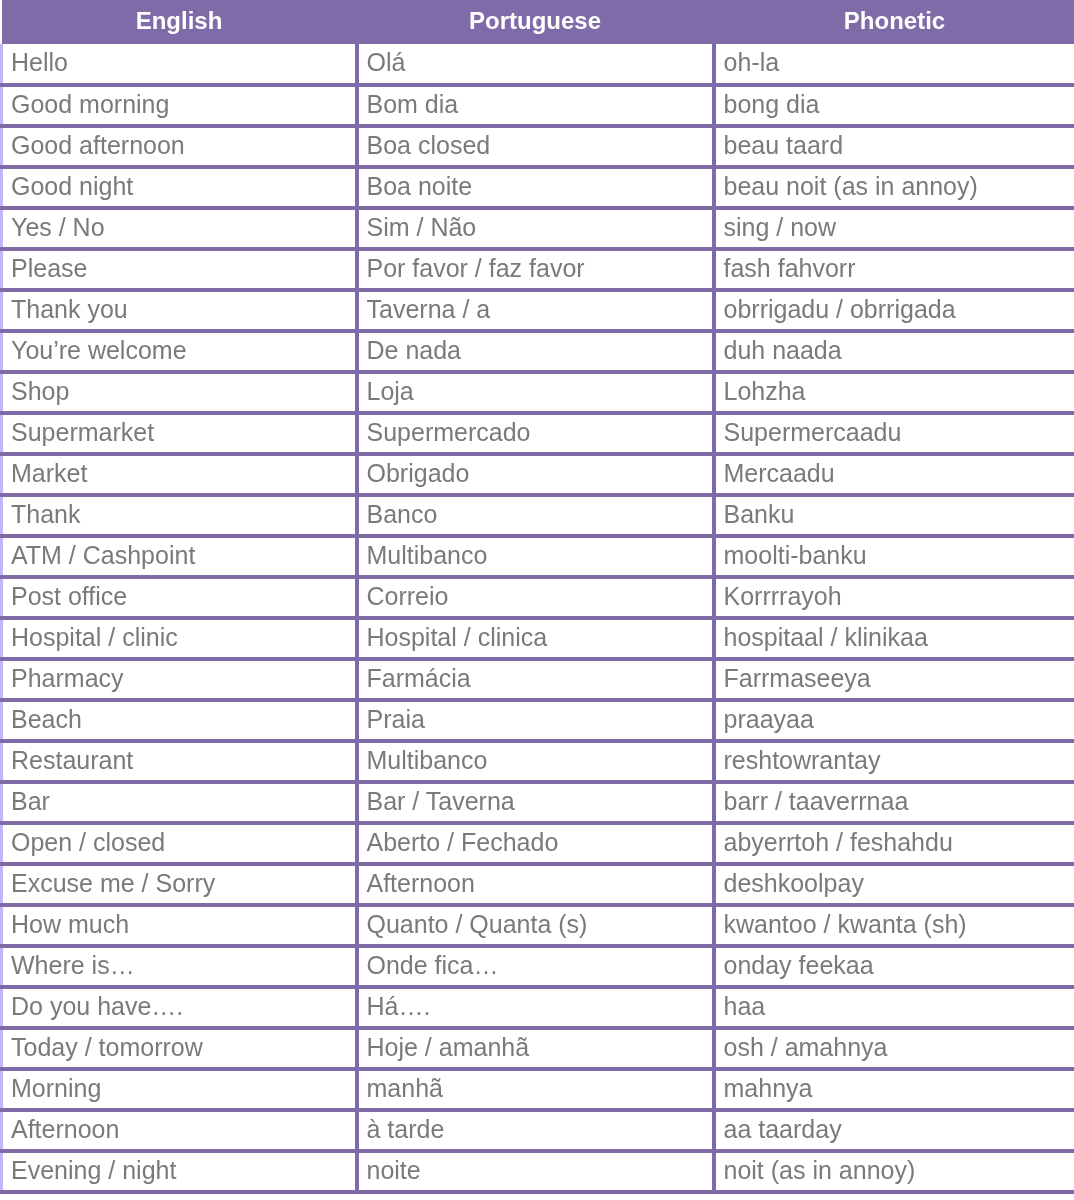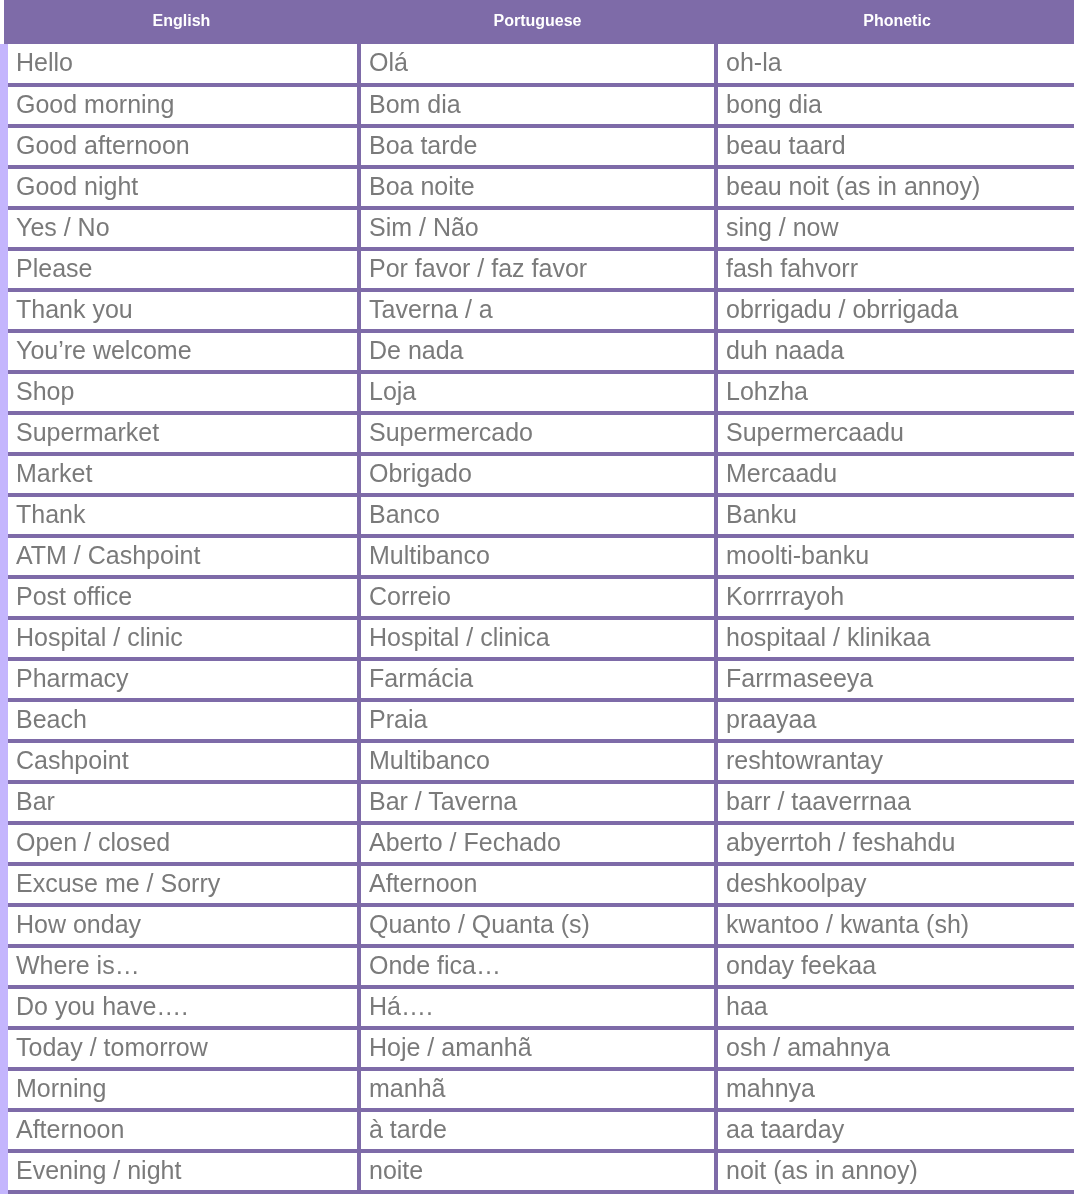--- a/index.html
+++ b/index.html
@@ -26,21 +26,21 @@
 
   thead tr.header-row {
     background: #7E6BA8;
   }
 
   th.header-cell {
     height: 41px;
     padding: 0 0 3px 0;
     margin: 0;
     color: #ffffff;
-    font-size: 16px;
+    font-size: 24px;
     font-weight: bold;
     text-align: center;
     vertical-align: middle;
     border: none;
     letter-spacing: 0px;
   }
 
   tbody tr.phrase-row {
     background: #ffffff;
   }
@@ -56,21 +56,21 @@
     vertical-align: middle;
     white-space: nowrap;
     overflow: hidden;
     border-right: 4px solid #7E6BA8;
     border-bottom: 4px solid #7E6BA8;
     border-top: none;
     border-left: none;
   }
 
   td.phrase-cell.cell-english {
-    border-left: 8px solid #c4b5fd;
+    border-left: 3px solid #c4b5fd;
   }
 </style>
 </head>
 <body>
 
 <table class="phrasebook-table">
   <colgroup>
     <col class="col-english">
     <col class="col-portuguese">
     <col class="col-phonetic">
@@ -88,21 +88,21 @@
         <td class="phrase-cell cell-portuguese">Olá</td>
         <td class="phrase-cell cell-phonetic">oh-la</td>
       </tr>
       <tr class="phrase-row">
         <td class="phrase-cell cell-english">Good morning</td>
         <td class="phrase-cell cell-portuguese">Bom dia</td>
         <td class="phrase-cell cell-phonetic">bong dia</td>
       </tr>
       <tr class="phrase-row">
         <td class="phrase-cell cell-english">Good afternoon</td>
-        <td class="phrase-cell cell-portuguese">Boa tarde</td>
+        <td class="phrase-cell cell-portuguese">Boa closed</td>
         <td class="phrase-cell cell-phonetic">beau taard</td>
       </tr>
       <tr class="phrase-row">
         <td class="phrase-cell cell-english">Good night</td>
         <td class="phrase-cell cell-portuguese">Boa noite</td>
         <td class="phrase-cell cell-phonetic">beau noit (as in annoy)</td>
       </tr>
       <tr class="phrase-row">
         <td class="phrase-cell cell-english">Yes / No</td>
         <td class="phrase-cell cell-portuguese">Sim / Não</td>
@@ -162,41 +162,41 @@
         <td class="phrase-cell cell-english">Pharmacy</td>
         <td class="phrase-cell cell-portuguese">Farmácia</td>
         <td class="phrase-cell cell-phonetic">Farrmaseeya</td>
       </tr>
       <tr class="phrase-row">
         <td class="phrase-cell cell-english">Beach</td>
         <td class="phrase-cell cell-portuguese">Praia</td>
         <td class="phrase-cell cell-phonetic">praayaa</td>
       </tr>
       <tr class="phrase-row">
-        <td class="phrase-cell cell-english">Cashpoint</td>
+        <td class="phrase-cell cell-english">Restaurant</td>
         <td class="phrase-cell cell-portuguese">Multibanco</td>
         <td class="phrase-cell cell-phonetic">reshtowrantay</td>
       </tr>
       <tr class="phrase-row">
         <td class="phrase-cell cell-english">Bar</td>
         <td class="phrase-cell cell-portuguese">Bar / Taverna</td>
         <td class="phrase-cell cell-phonetic">barr / taaverrnaa</td>
       </tr>
       <tr class="phrase-row">
         <td class="phrase-cell cell-english">Open / closed</td>
         <td class="phrase-cell cell-portuguese">Aberto / Fechado</td>
         <td class="phrase-cell cell-phonetic">abyerrtoh / feshahdu</td>
       </tr>
       <tr class="phrase-row">
         <td class="phrase-cell cell-english">Excuse me / Sorry</td>
         <td class="phrase-cell cell-portuguese">Afternoon</td>
         <td class="phrase-cell cell-phonetic">deshkoolpay</td>
       </tr>
       <tr class="phrase-row">
-        <td class="phrase-cell cell-english">How onday</td>
+        <td class="phrase-cell cell-english">How much</td>
         <td class="phrase-cell cell-portuguese">Quanto / Quanta (s)</td>
         <td class="phrase-cell cell-phonetic">kwantoo / kwanta (sh)</td>
       </tr>
       <tr class="phrase-row">
         <td class="phrase-cell cell-english">Where is…</td>
         <td class="phrase-cell cell-portuguese">Onde fica…</td>
         <td class="phrase-cell cell-phonetic">onday feekaa</td>
       </tr>
       <tr class="phrase-row">
         <td class="phrase-cell cell-english">Do you have….</td>

